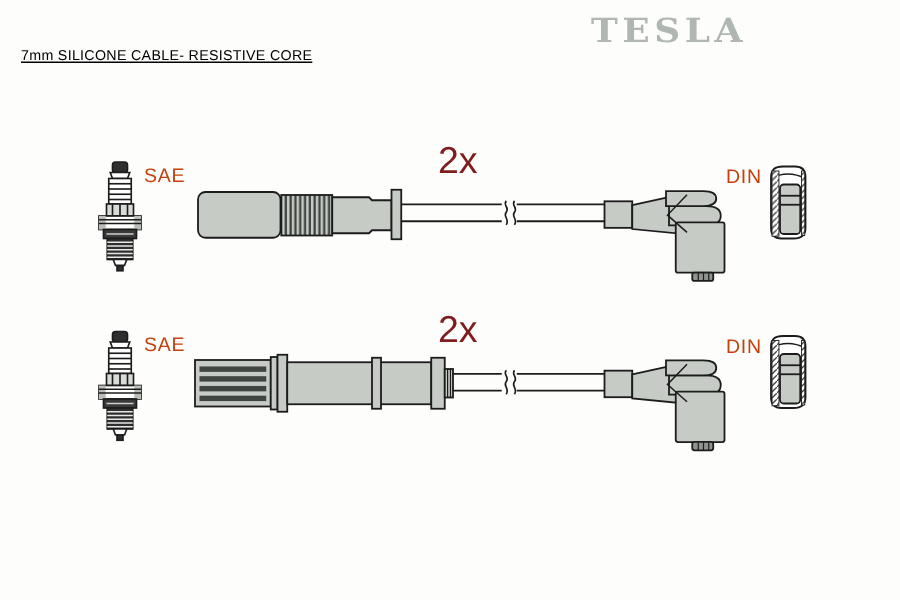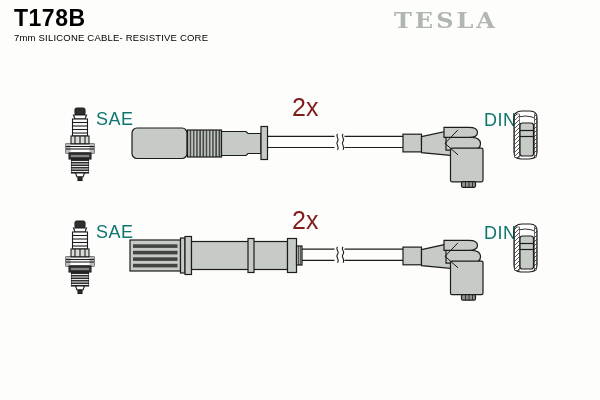--- a/index.html
+++ b/index.html
@@ -5,37 +5,36 @@
   html,body{margin:0;padding:0;background:#e8e8e8;}
   #stage{
     position:relative;width:600px;height:400px;background:#fdfdfc;
     font-family:"Liberation Sans",sans-serif;color:#111;overflow:hidden;
   }
   .abs{position:absolute;}
   .part-number{
     left:14px;top:5px;font-size:23px;font-weight:700;letter-spacing:.5px;color:#000;
   }
   .descr{
-    left:14px;top:32px;font-size:9.5px;letter-spacing:.2px;color:#000;
+    left:14px;top:32px;font-size:9.5px;letter-spacing:.2px;color:#000;text-decoration:underline;
   }
   .brand{
     left:394px;top:7px;font-family:"DejaVu Serif",serif;font-weight:700;
     font-size:24px;letter-spacing:3px;color:#b0b6b0;transform:scaleY(.92);
     transform-origin:top left;
   }
-  .lbl-sm{font-size:18px;color:#0f766e;letter-spacing:.5px;}
+  .lbl-sm{font-size:13px;color:#c2410c;letter-spacing:.5px;}
   .lbl-qty{font-size:25px;color:#7f1d1d;}
   svg{position:absolute;left:0;top:0;}
 </style>
 </head>
 <body>
 
 <div id="stage">
 
-  <div class="abs part-number">T178B</div>
   <div class="abs descr">7mm SILICONE CABLE- RESISTIVE CORE</div>
   <div class="abs brand">TESLA</div>
 
   <div class="abs lbl-sm" style="left:96px;top:109px">SAE</div>
   <div class="abs lbl-qty" style="left:292px;top:93px">2x</div>
   <div class="abs lbl-sm" style="left:484px;top:110px">DIN</div>
 
   <div class="abs lbl-sm" style="left:96px;top:222px">SAE</div>
   <div class="abs lbl-qty" style="left:292px;top:206px">2x</div>
   <div class="abs lbl-sm" style="left:484px;top:223px">DIN</div>

